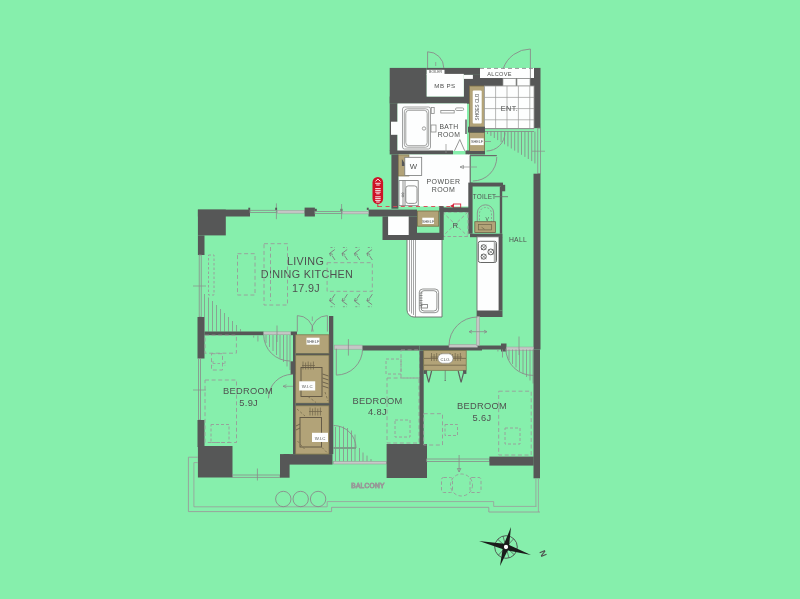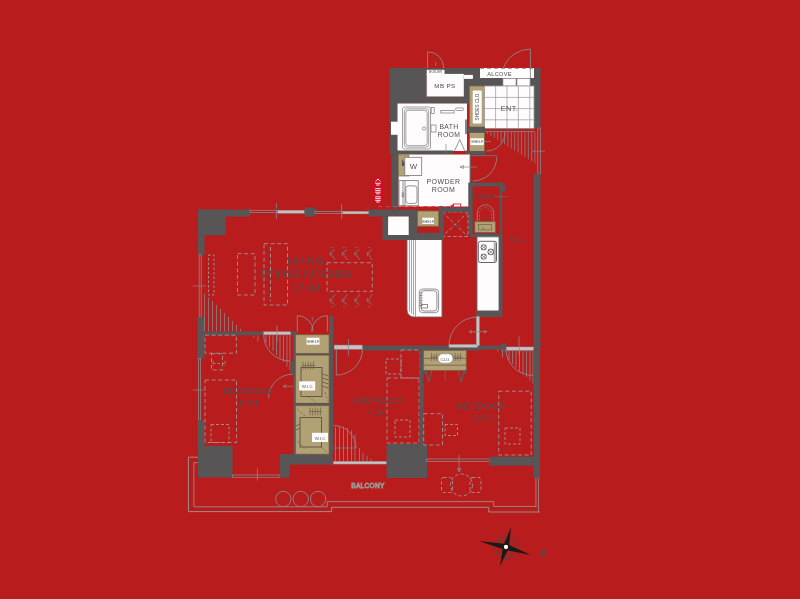--- a/index.html
+++ b/index.html
@@ -1,16 +1,16 @@
 <!DOCTYPE html>
 <html><head>
 <meta charset="utf-8">
 <style>
 html,body{margin:0;padding:0;background:#ffffff;}
-#stage{position:relative;width:800px;height:599px;background:#b91c1c;overflow:hidden;transform:translateZ(0);}
+#stage{position:relative;width:800px;height:599px;background:#86efac;overflow:hidden;transform:translateZ(0);}
 svg{position:absolute;left:0;top:0;opacity:0.99;}
 text{font-family:"Liberation Sans",sans-serif;fill:#4f4f4f;}
 </style>
 </head>
 <body>
 <div id="stage">
 <svg width="800" height="599" viewBox="0 0 800 599">
 <defs>
 <g id="combv">
           <path d="M0,0 v8 M2.6,1 v7 M5.2,0 v8 M7.8,1 v7 M10.4,0 v8" stroke="#6e6248" stroke-width="0.7" fill="none"></path>

